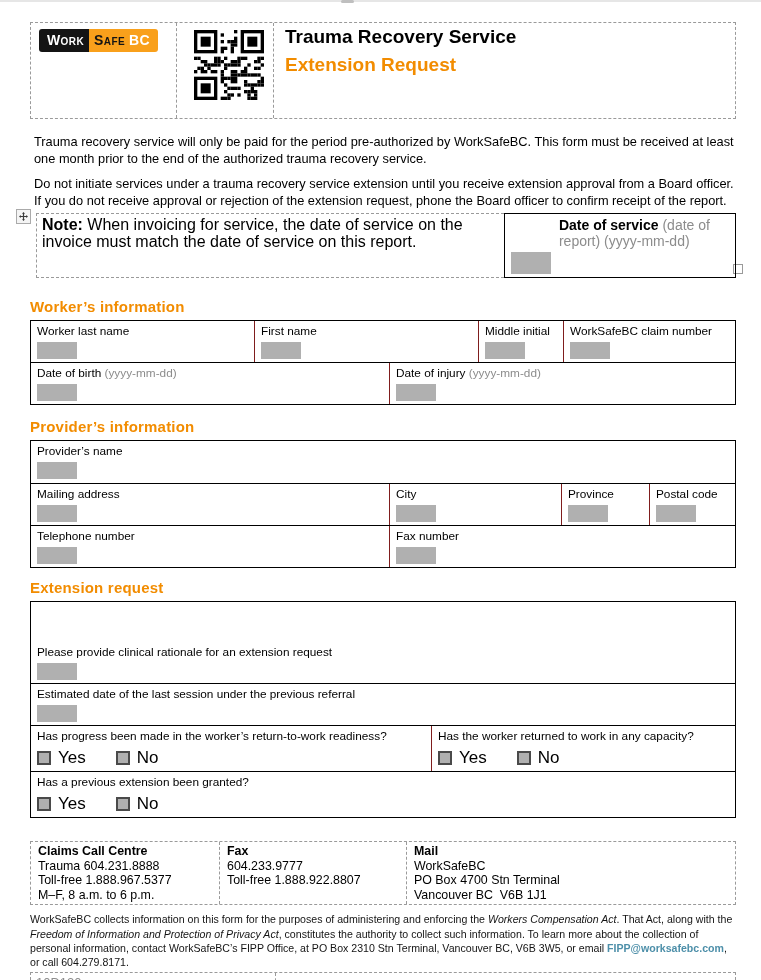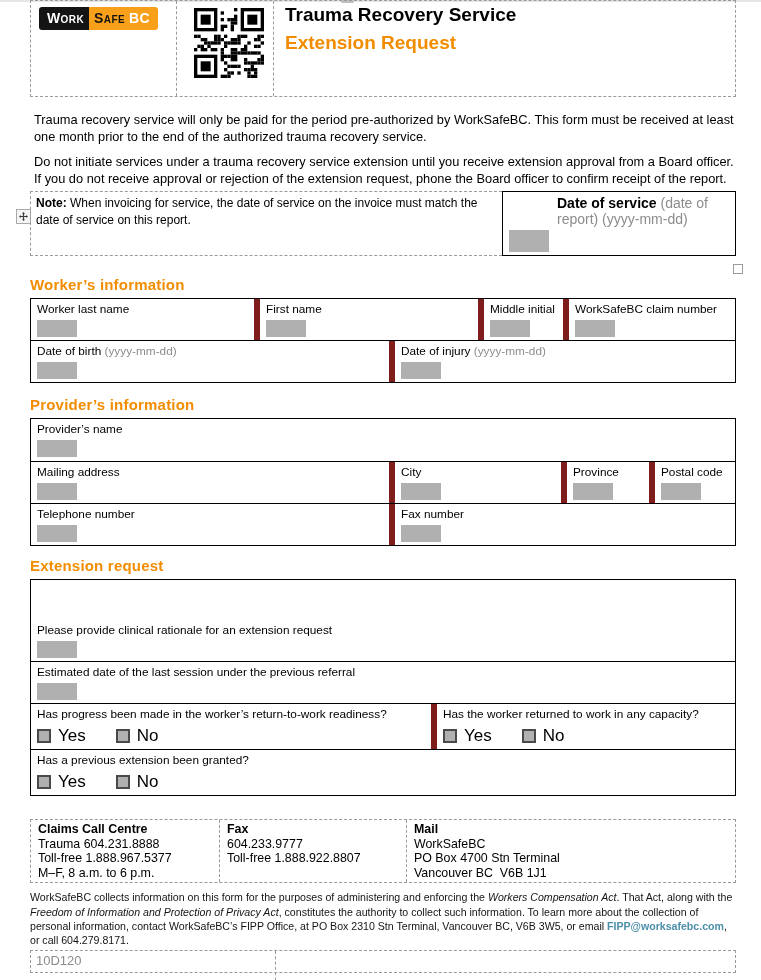--- a/index.html
+++ b/index.html
@@ -3,21 +3,21 @@
 <meta charset="utf-8">
 <style>
   html,body{margin:0;padding:0;background:#fff;}
   .page{position:relative;width:761px;height:980px;background:#fff;overflow:hidden;
         font-family:"Liberation Sans",sans-serif;color:#000;}
   .top-line{position:absolute;top:0;left:0;width:761px;height:2px;background:#e6e6e6;}
   .scroll-frag{position:absolute;top:0;left:341px;width:13px;height:3px;background:#bfbfbf;border-radius:2px;}
   .content{position:absolute;left:30px;top:0;width:706px;}
 
   
-  .header-grid{display:grid;grid-template-columns:146px 97px 1fr;
+  .header-grid{margin-top:22px;display:grid;grid-template-columns:146px 97px 1fr;
                border:1px dashed #9a9a9a;height:97px;box-sizing:border-box;}
   .hcell{border-right:1px dashed #9a9a9a;}
   .hcell:last-child{border-right:none;}
   .logo{margin:6px 0 0 8px;display:inline-flex;height:23px;border-radius:3px;overflow:hidden;
         font-weight:bold;font-variant:small-caps;font-size:14px;letter-spacing:.4px;line-height:23px;}
   .logo-black{background:#141414;color:#fff;padding:0 5px 0 8px;}
   .logo-orange{background:var(--logo-orange,#F9A01B);padding:0 8px 0 5px;display:flex;gap:4px;}
   .logo-safe{color:#141414;}
   .logo-bc{color:#fff;}
   .qr-wrap{margin:7px 0 0 17px;width:70px;height:70px;}
@@ -26,36 +26,36 @@
   .title2{font-size:19px;font-weight:bold;color:var(--accent,#F28C00);margin-top:6px;}
 
   
   .intro{font-size:12.8px;line-height:16.5px;margin:4px;width:706px;}
   .p1{margin-top:15px;}
   .p2{margin-top:9px;}
 
   
   .note-row{display:flex;align-items:stretch;margin-top:1px;}
   .note-cell{width:472px;box-sizing:border-box;border:1px dashed #9a9a9a;border-right:none;
-             padding:3px 5px;font-size:12px;line-height:16.5px;}
+             padding:3px 5px;font-size:16px;line-height:16.5px;margin-left:6px;}
   .bold{font-weight:bold;}
   .dos-box{width:234px;box-sizing:border-box;border:1px solid #000;padding:3px 6px;}
   .small-label{font-size:14px;font-weight:bold;margin-left:48px;}
   .hint{color:#8c8c8c;font-weight:normal;}
   .dos-field{width:40px;height:22px;background:var(--field-gray,#B0B0B0);margin-top:3px;}
 
   
   .section-h{font-size:15px;font-weight:bold;color:var(--accent,#F28C00);letter-spacing:.2px;}
   .mt20{margin-top:20px;} .mt13{margin-top:13px;} .mt11{margin-top:11px;}
 
   
   .ftable{margin-top:5px;border:1px solid #000;}
   .frow{display:grid;border-top:1px solid #000;}
   .frow:first-child{border-top:none;}
-  .fcell{border-left:6px solid #7f1d1d;padding:3px 6px;box-sizing:border-box;min-height:41px;}
+  .fcell{border-left:1px solid #7f1d1d;padding:3px 6px;box-sizing:border-box;min-height:41px;}
   .fcell:first-child{border-left:none;}
   .cols-w1{grid-template-columns:223px 224px 85px 1fr;}
   .cols-2{grid-template-columns:358px 1fr;}
   .cols-addr{grid-template-columns:358px 172px 88px 1fr;}
   .cols-q{grid-template-columns:400px 1fr;}
   .flabel{font-size:11.8px;}
   .ffield{width:40px;height:17px;background:var(--field-gray,#B0B0B0);margin-top:4px;}
   .qcell{min-height:35px;}
   .qcell-last{min-height:39px;}
   .optline{display:flex;align-items:center;margin-top:5px;}

